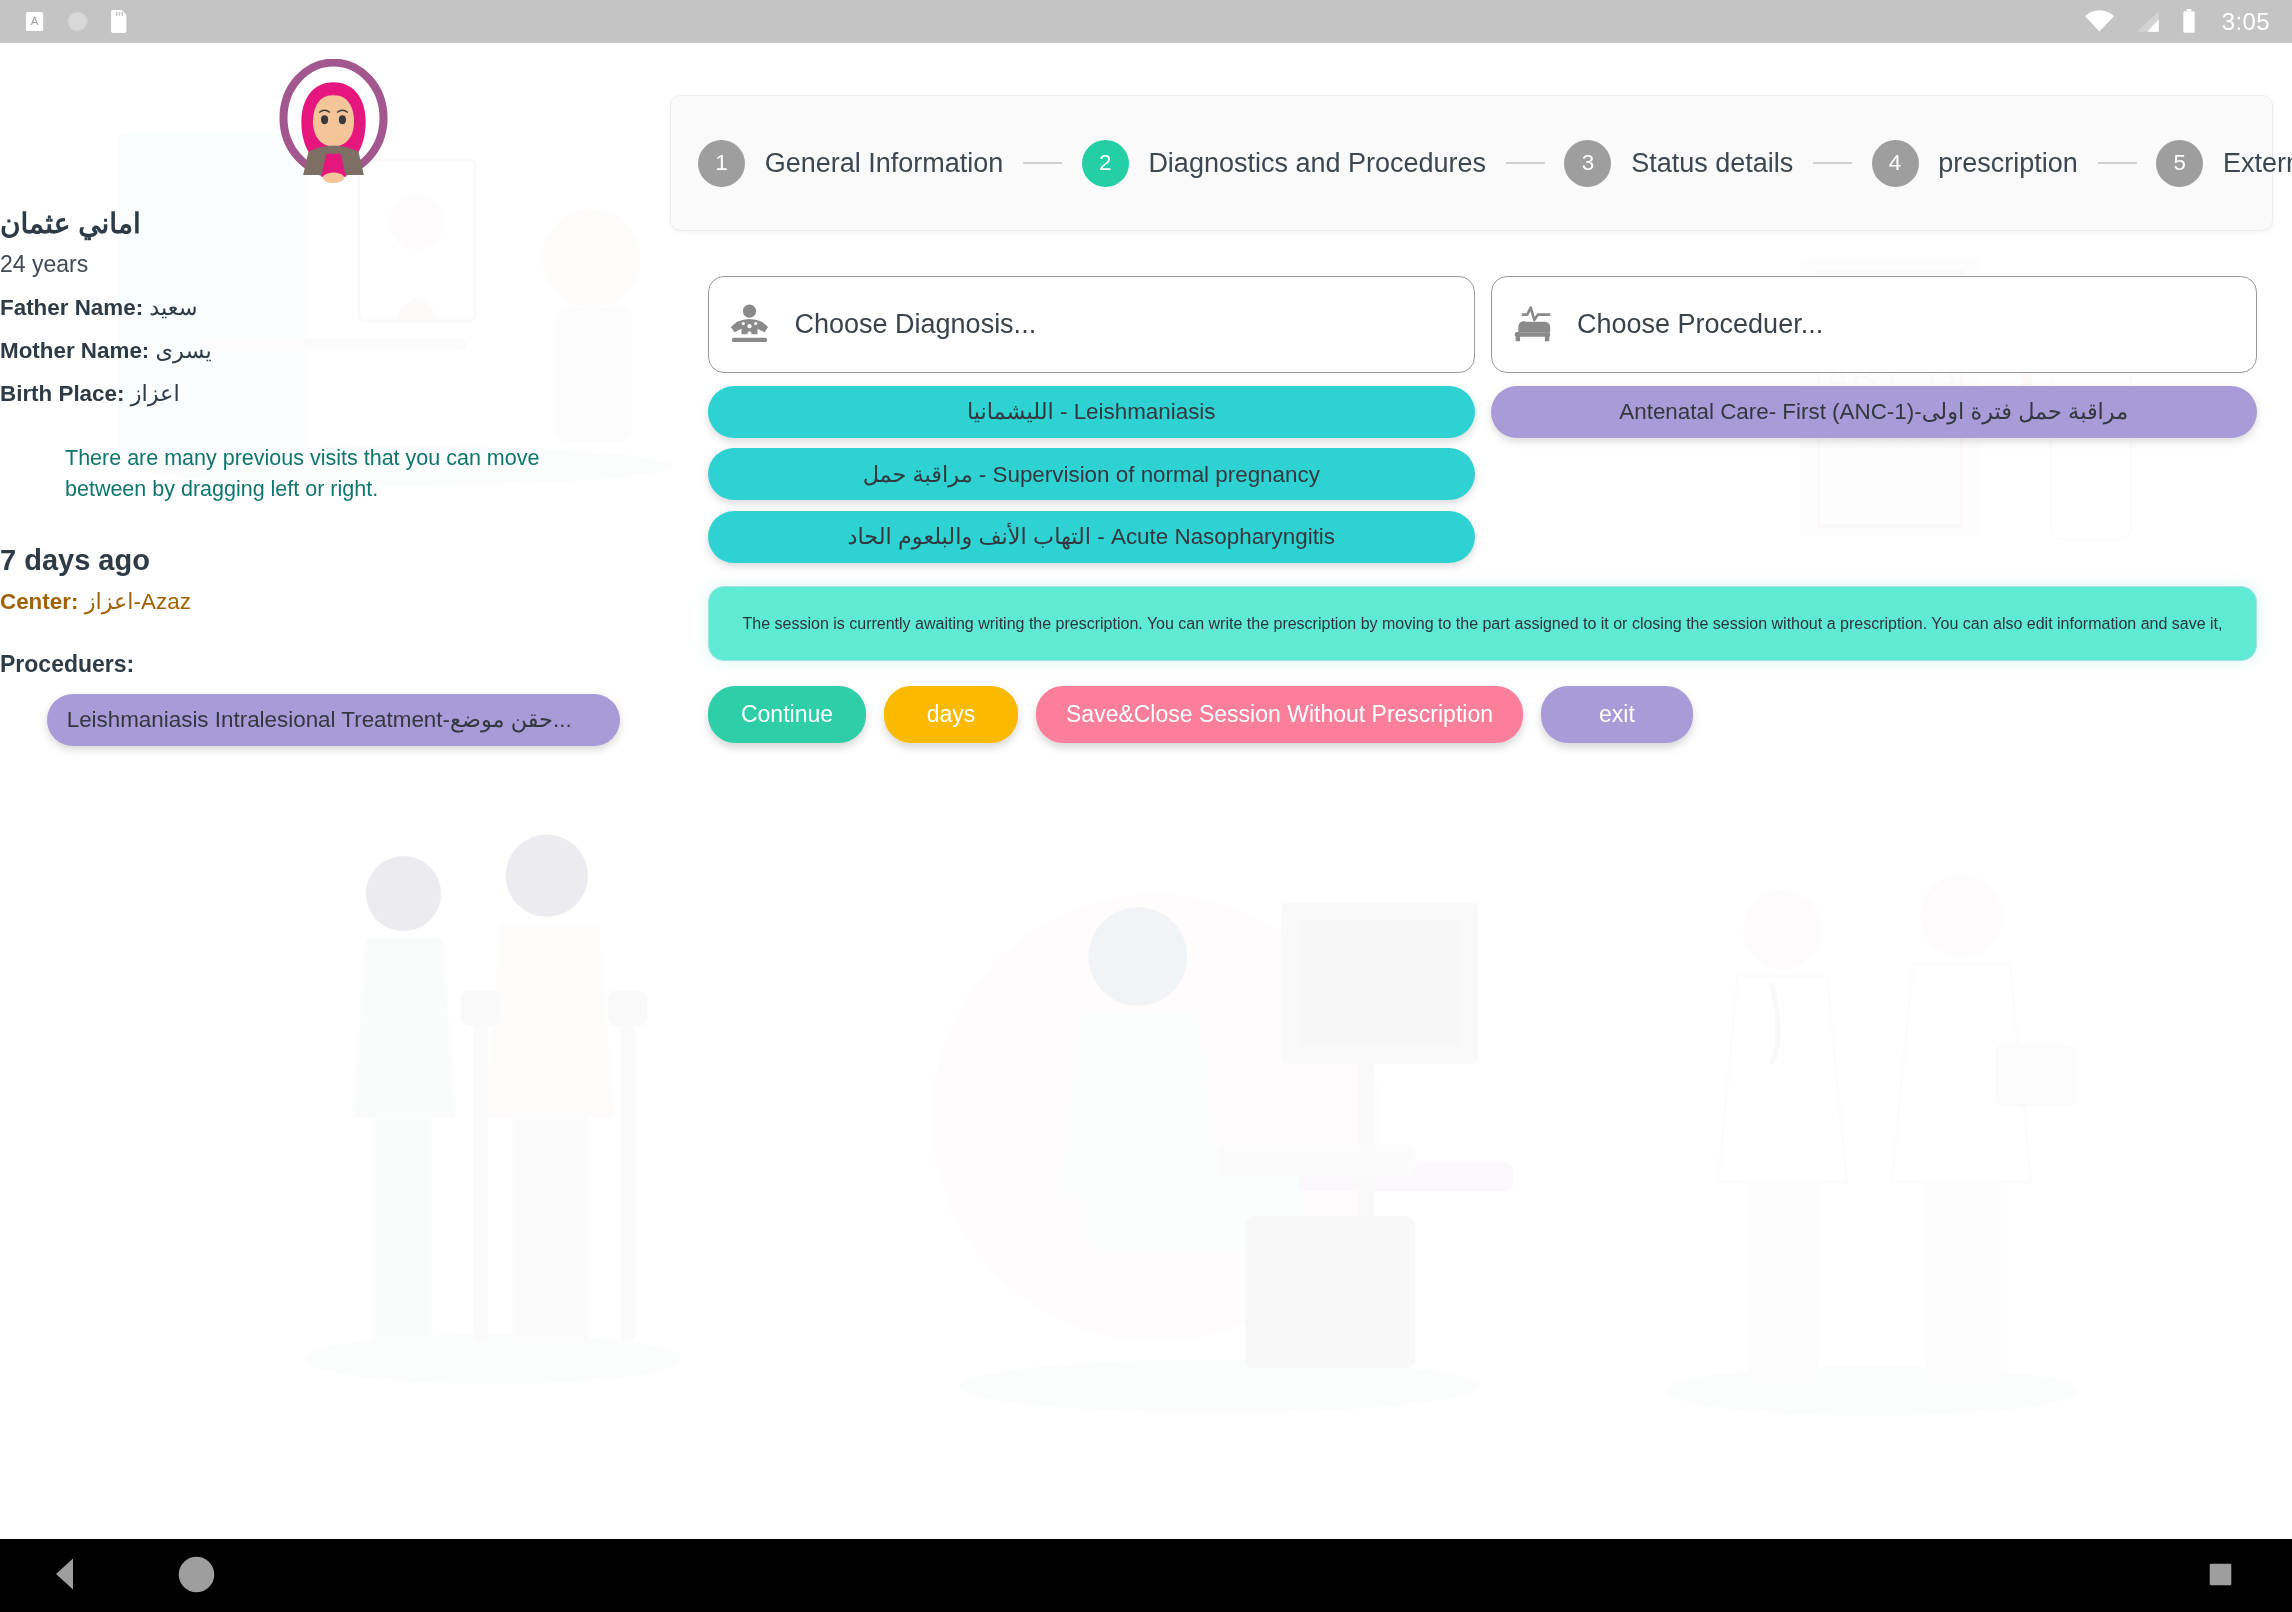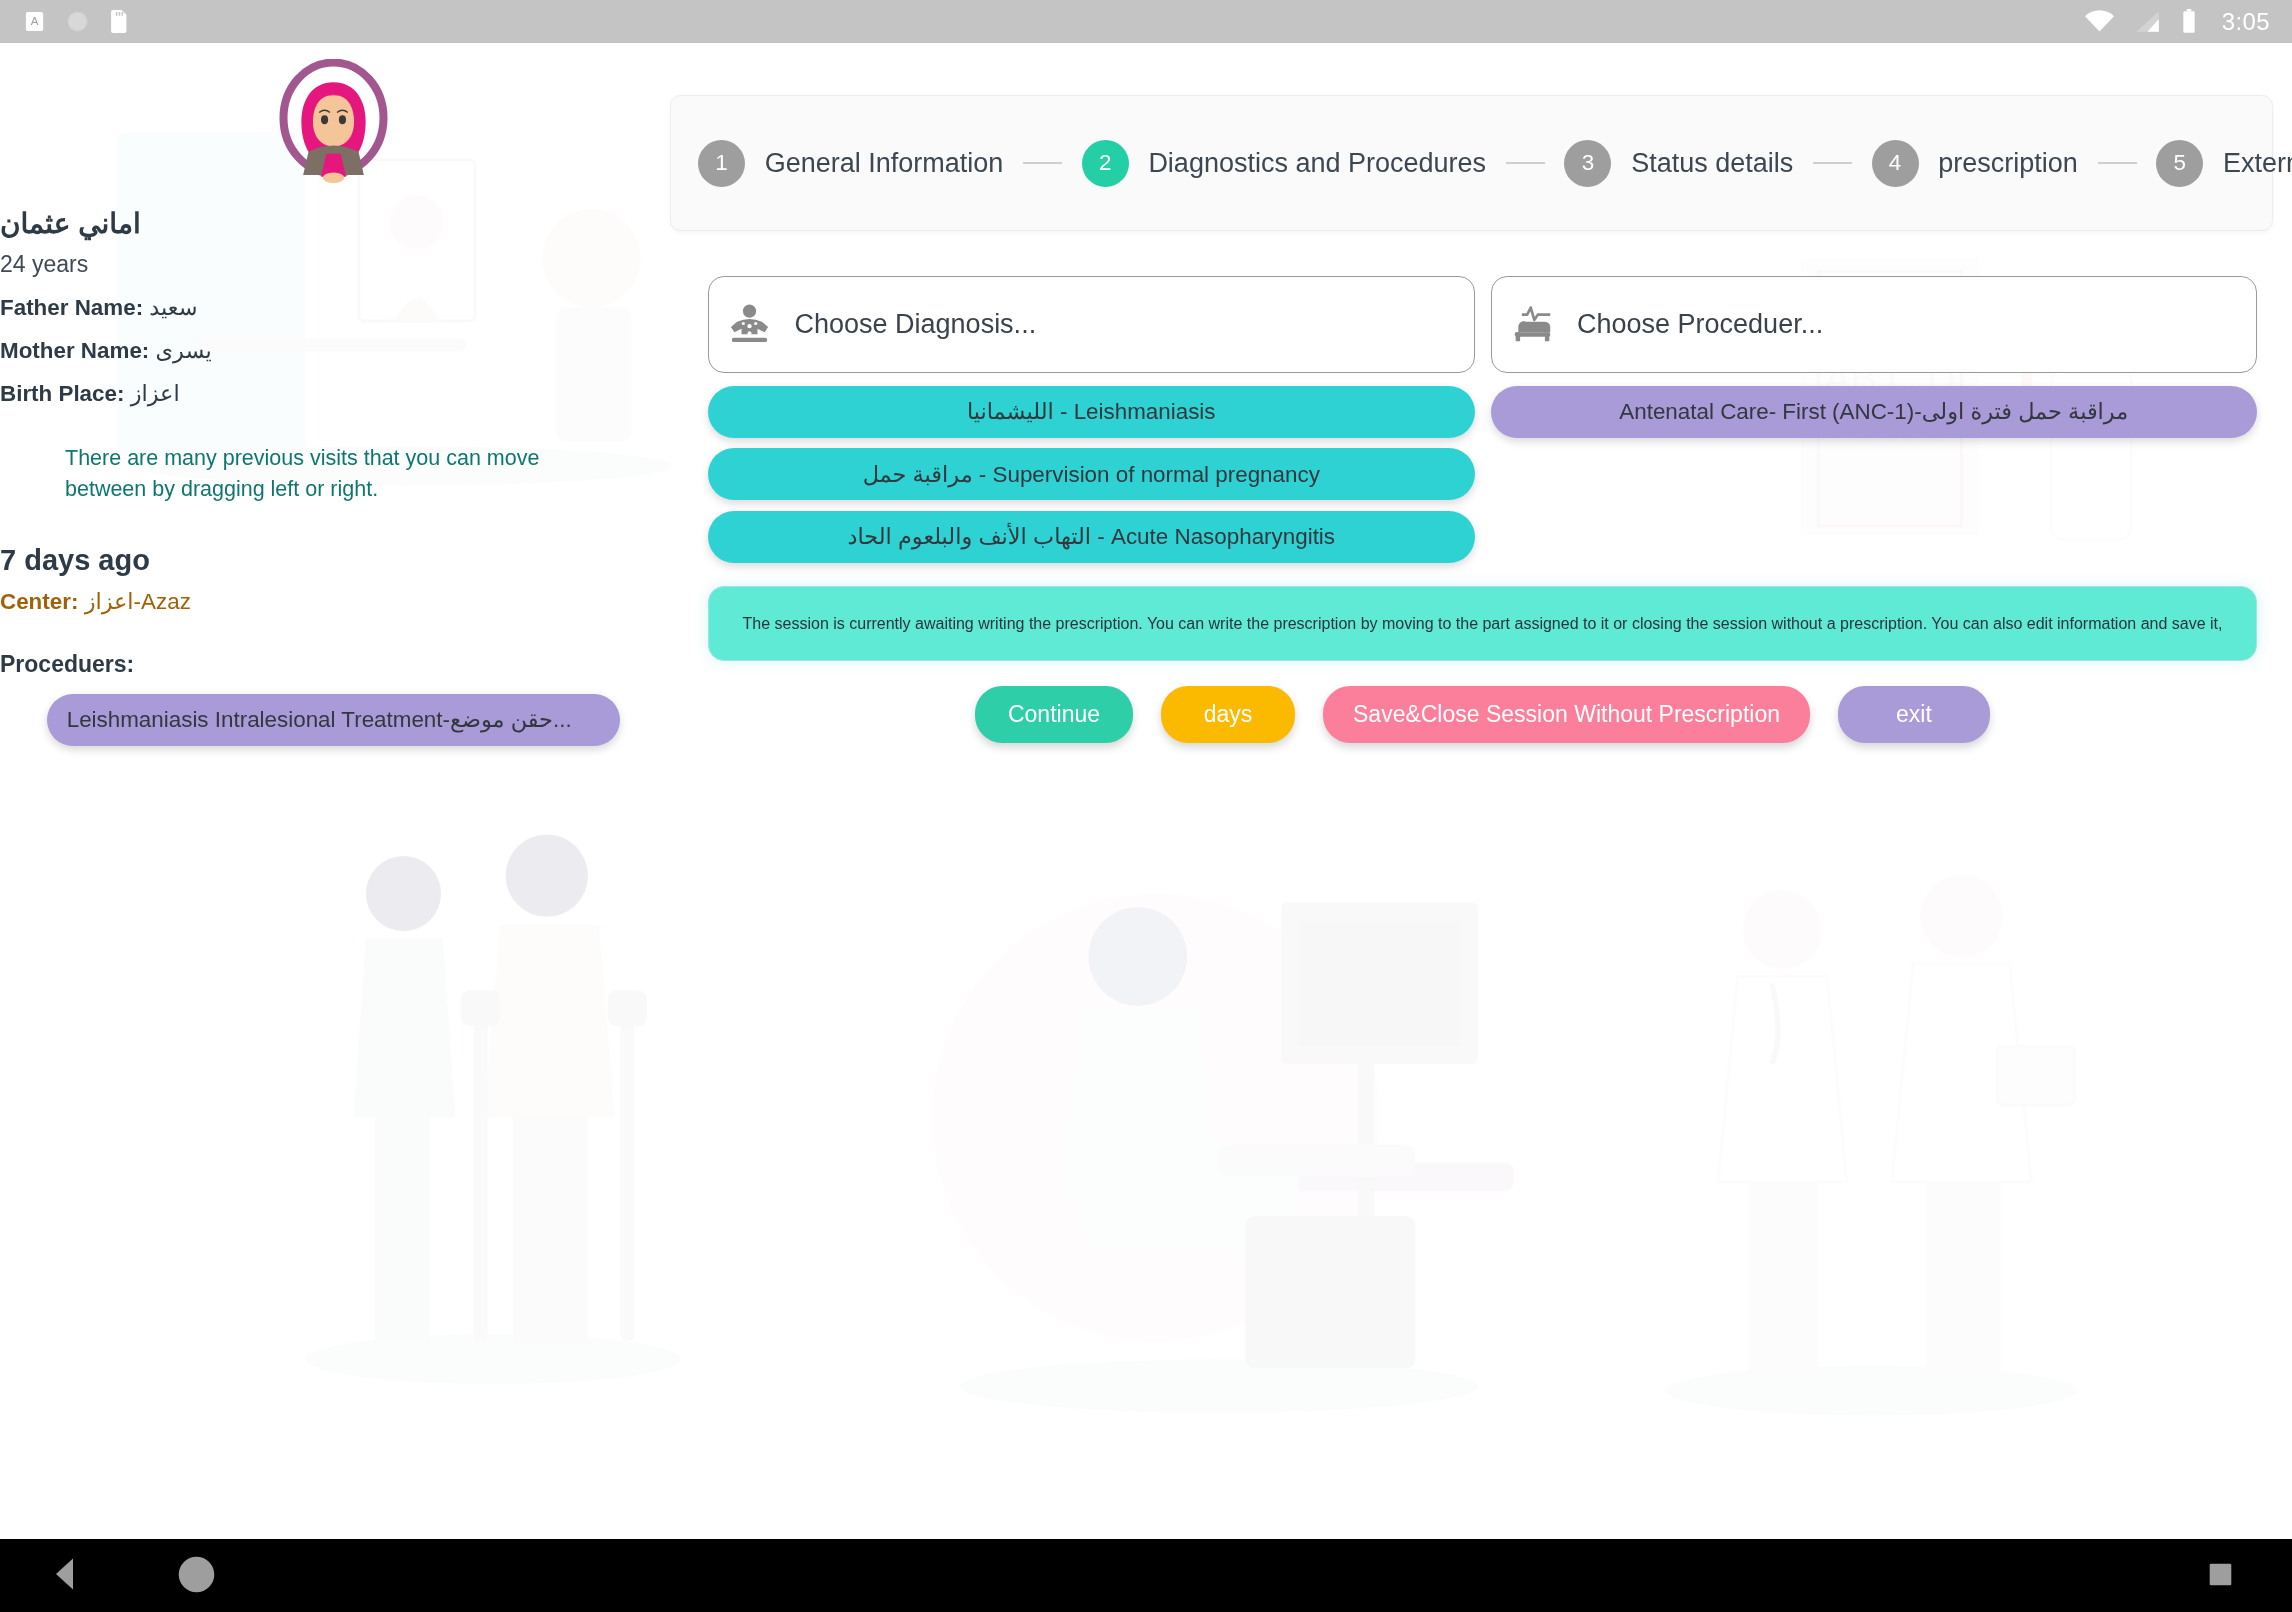--- a/index.html
+++ b/index.html
@@ -130,22 +130,22 @@
     border: 0.9px solid #9fe3e3;
     border-radius: 16px;
     padding: 25px 30px;
     font-size: 16px; color: #2c343d; line-height: 1.45;
     text-align: center;
     box-shadow: 0 0 14.3px rgba(120,220,220,.30);
   }
 
   
   .actions {
-    margin-top: 25px; display: flex; justify-content: center;
-    align-items: center; gap: 28px;
+    margin-top: 25px; display: flex; 
+    align-items: center; gap: 18px;
   }
   .btn {
     border: none; border-radius: 27px;
     color: #ffffff; font-size: 23px;
     padding: 15px 30px; cursor: pointer;
     box-shadow: 0 4.5px 9px rgba(0,0,0,.16);
     font-family: "Liberation Sans", sans-serif;
     white-space: nowrap;
   }
   .btn.continue { background: #2ecfa8; min-width: 158px; }

